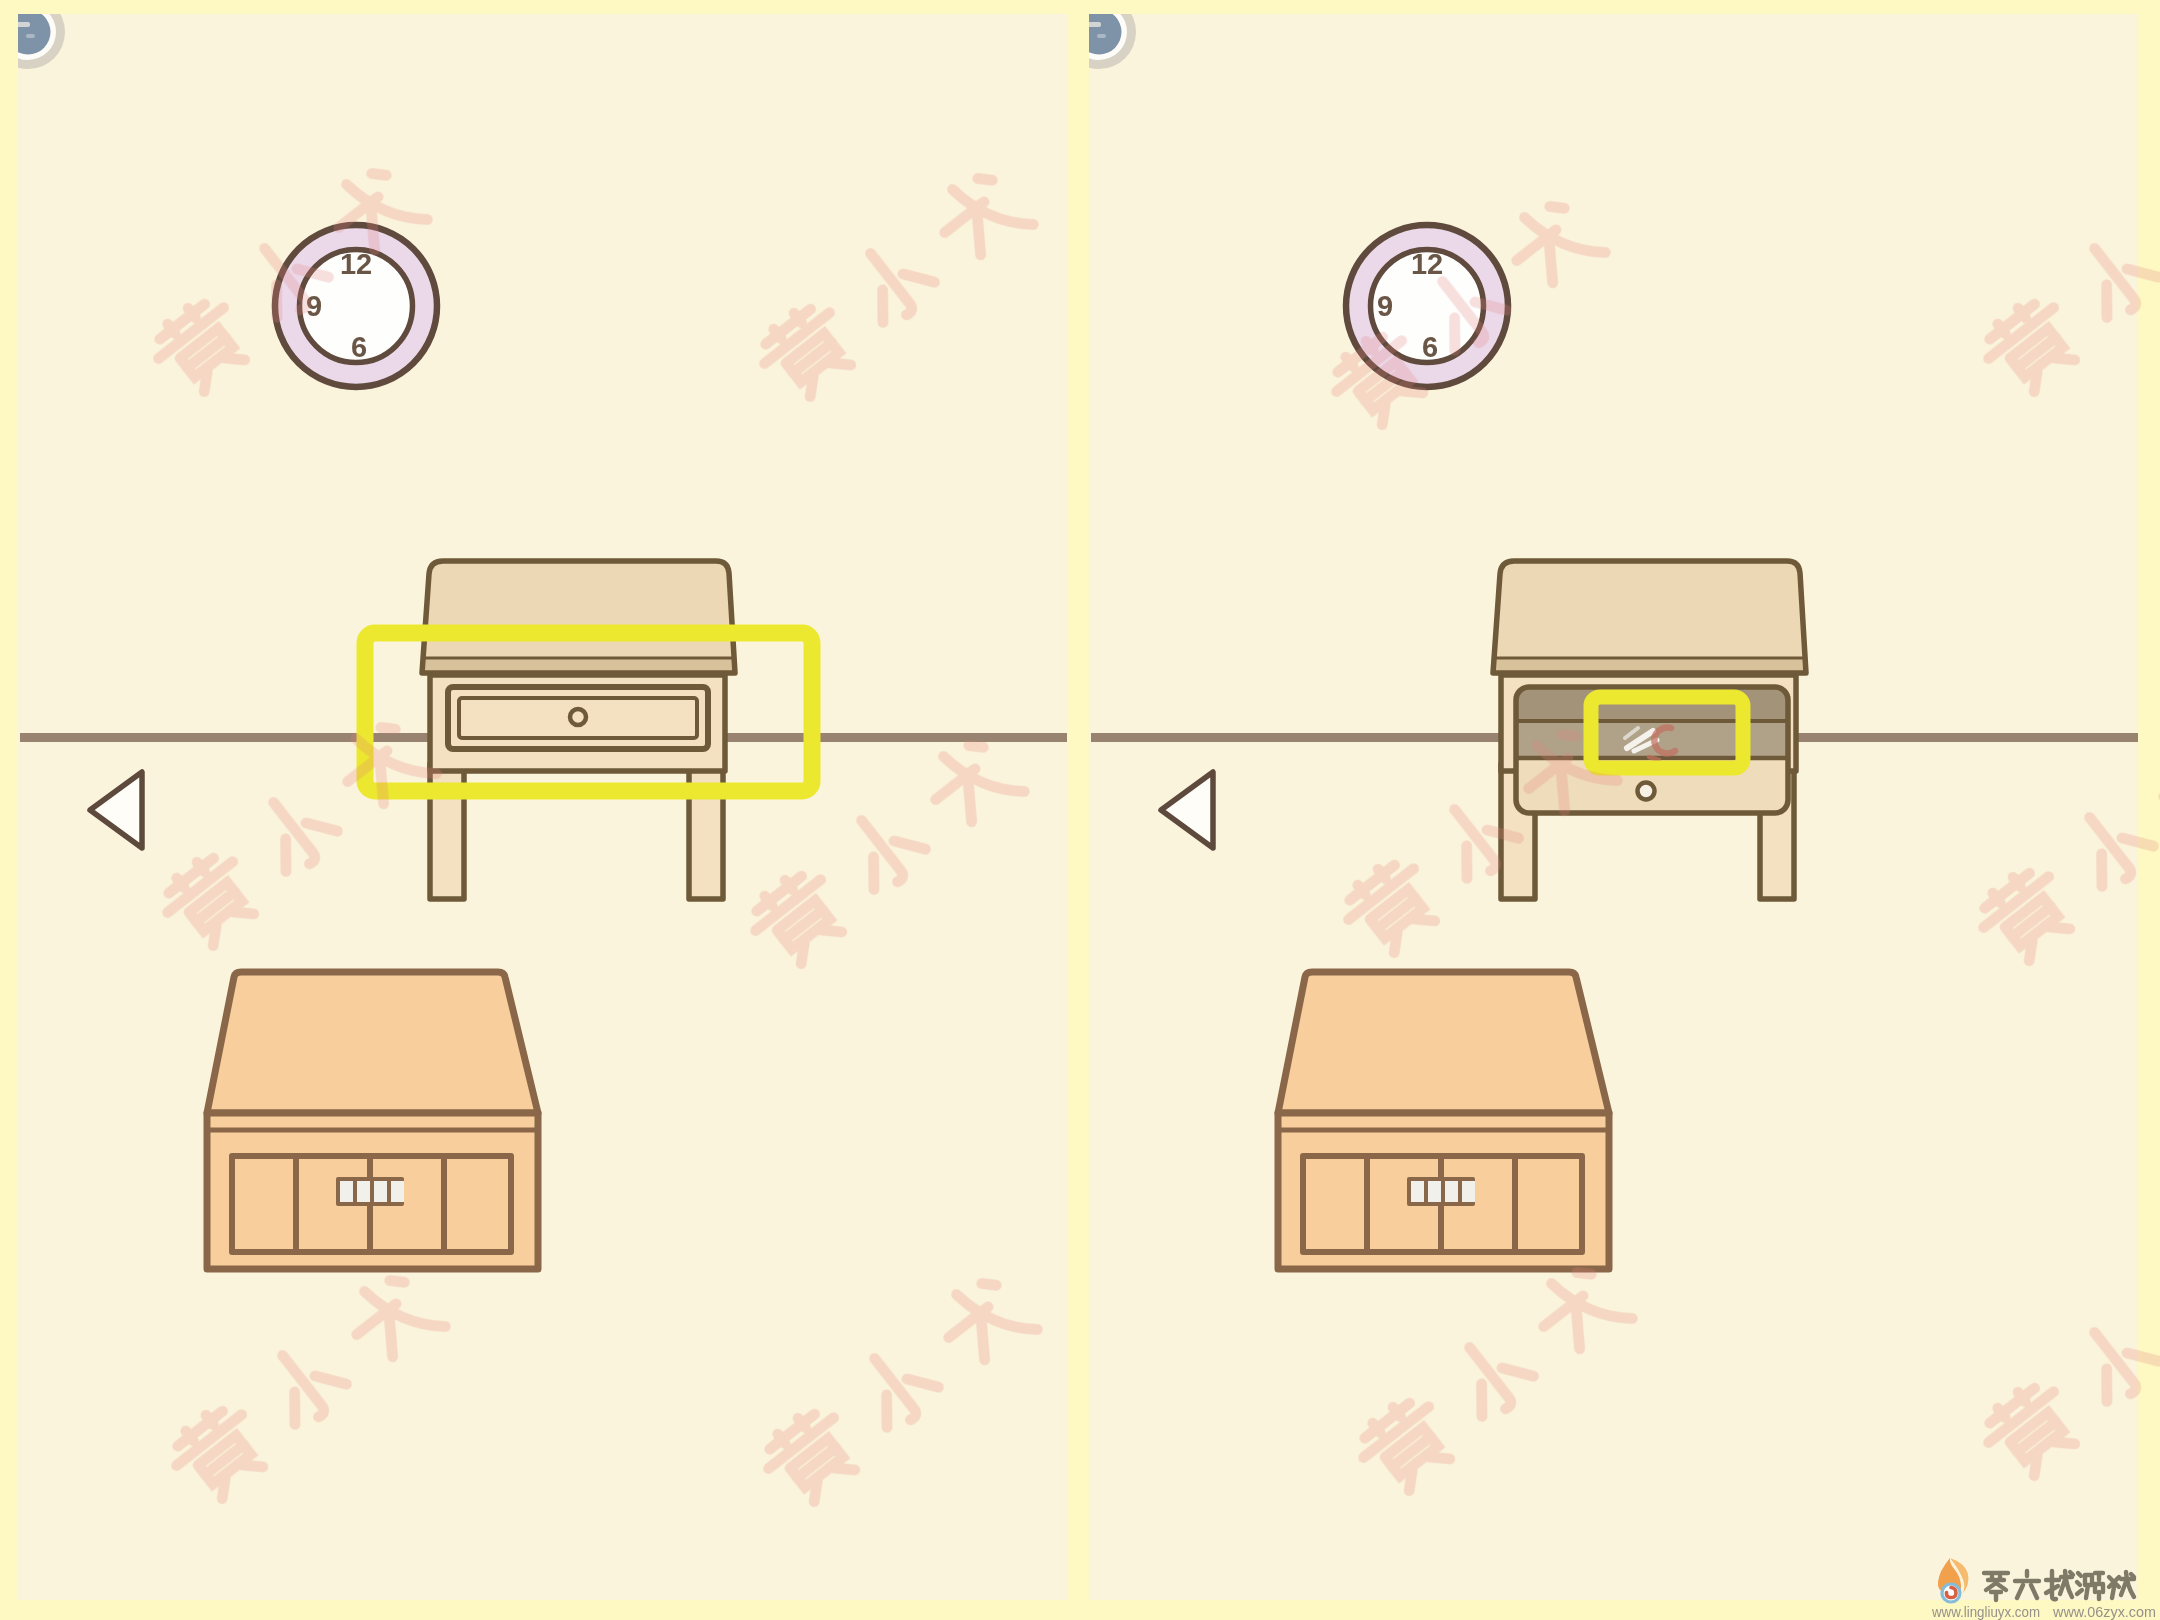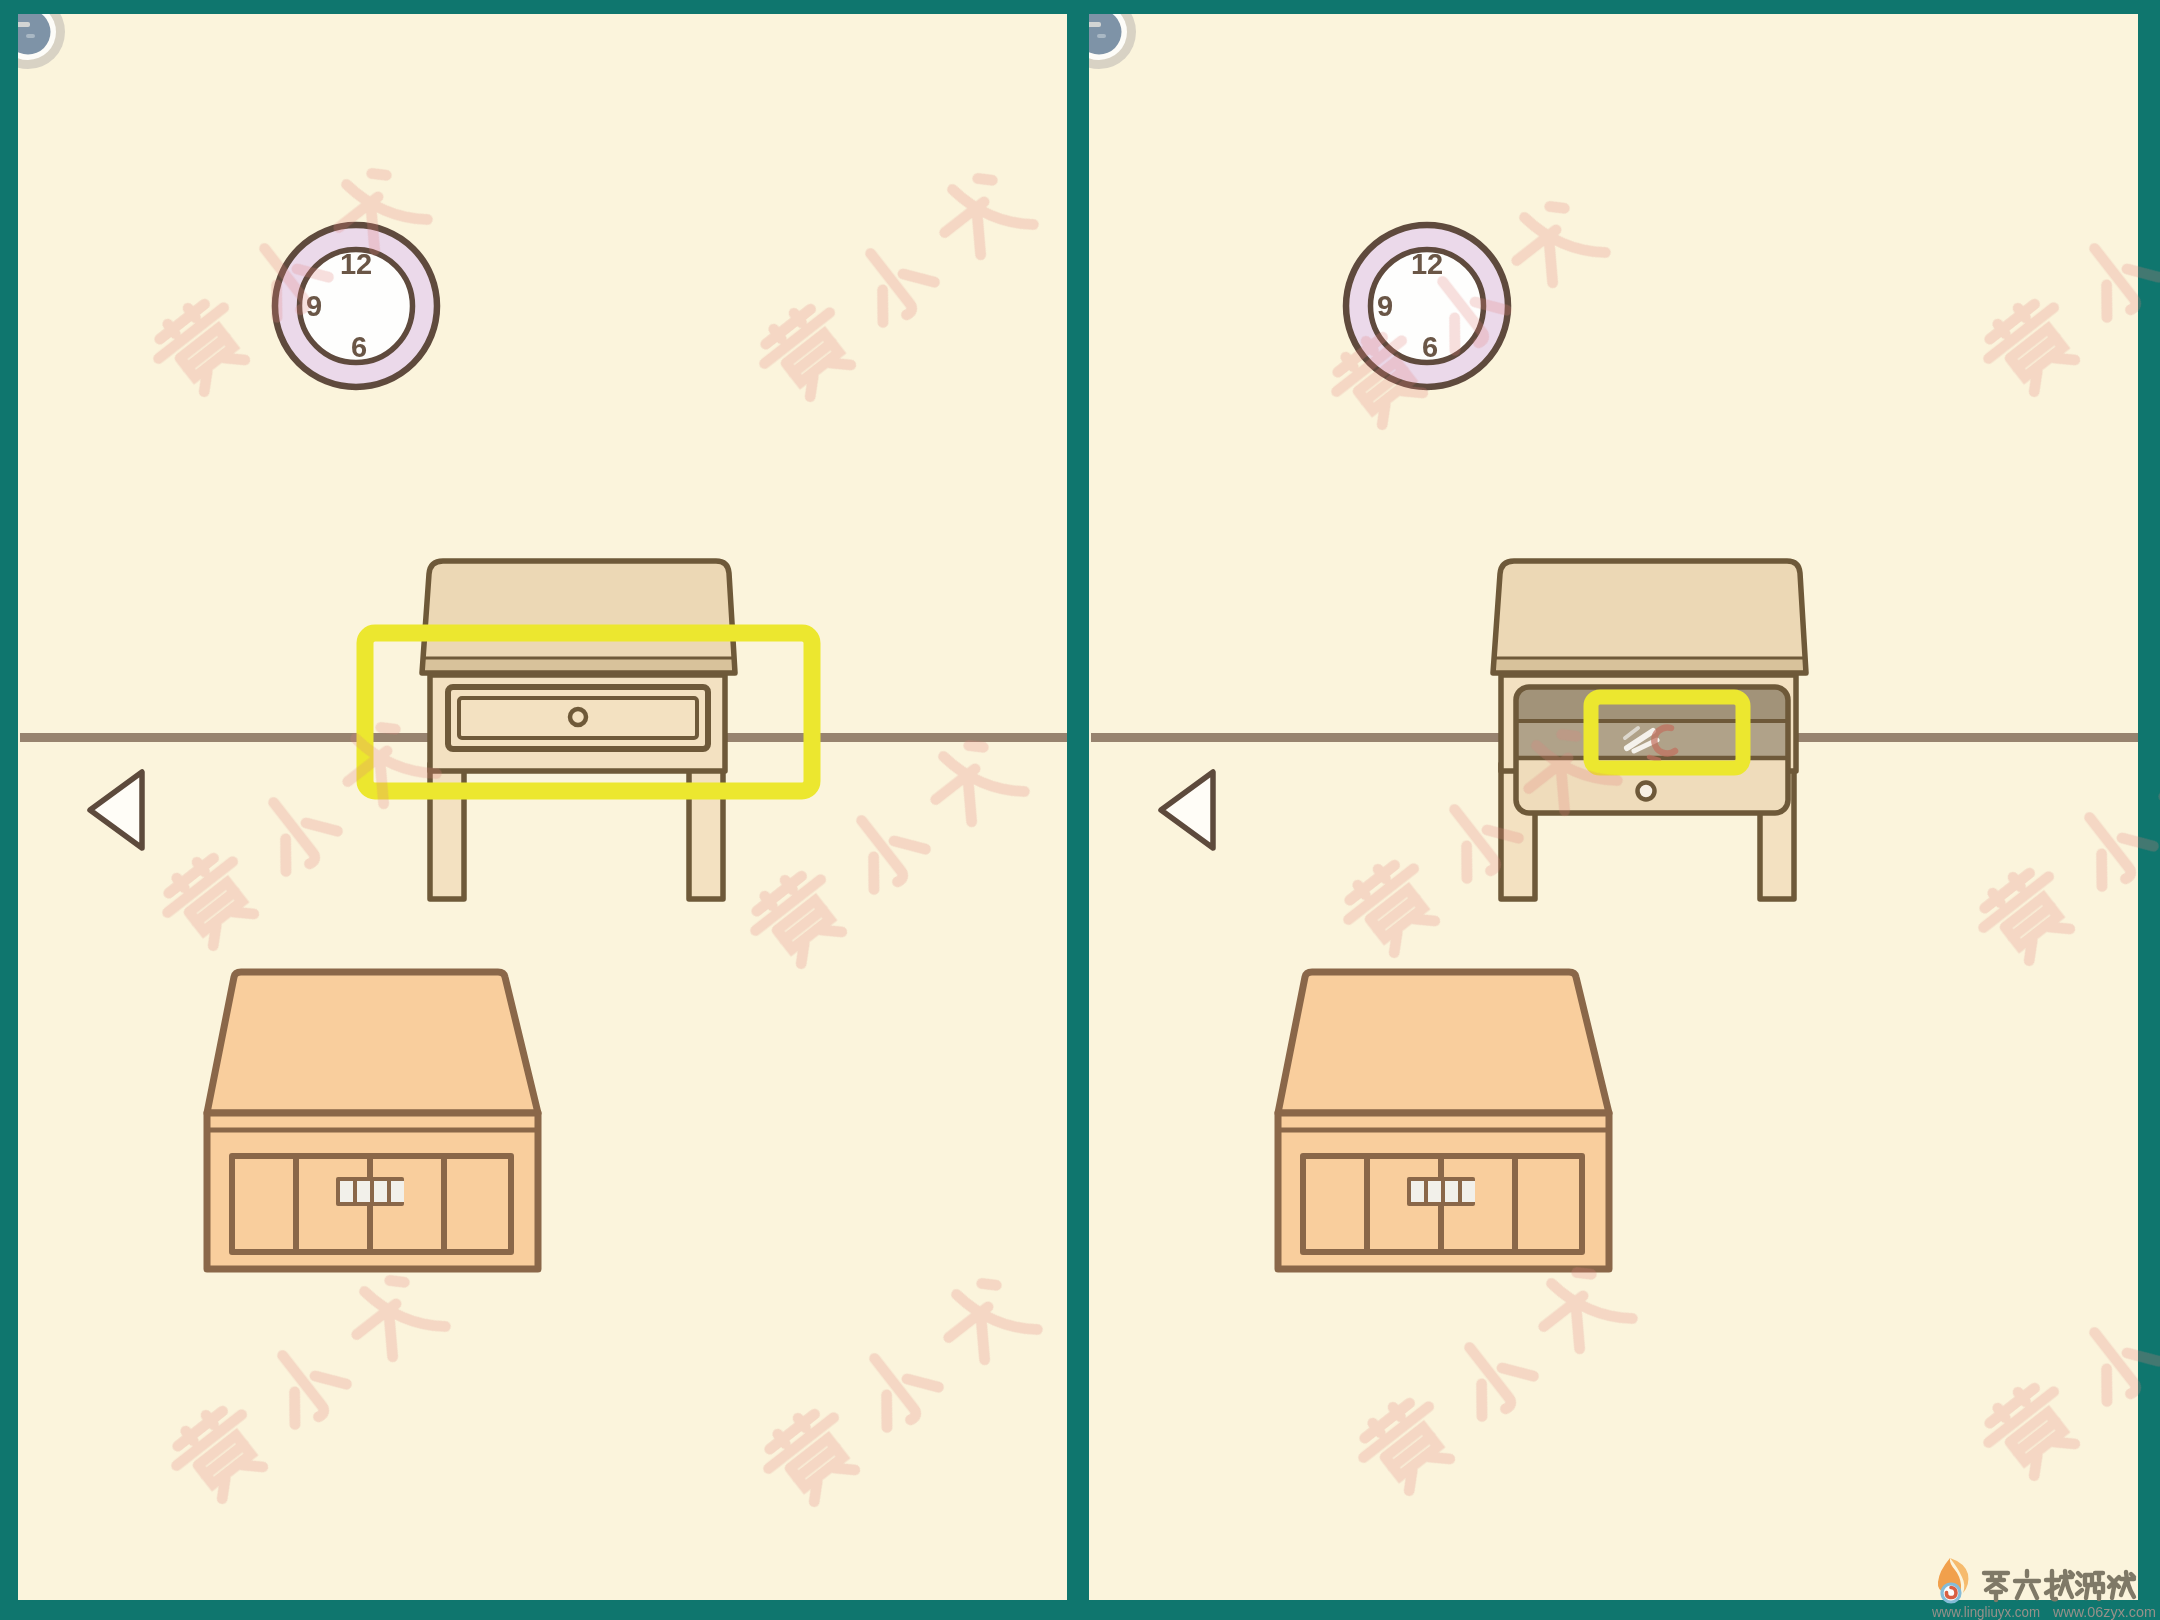--- a/index.html
+++ b/index.html
@@ -1,16 +1,16 @@
 <!DOCTYPE html>
 <html><head>
 <meta charset="utf-8">
 <style>
   html,body{margin:0;padding:0;background:#ffffff;}
-  #canvas{position:relative;width:2160px;height:1620px;background:#0f766e;overflow:hidden;
+  #canvas{position:relative;width:2160px;height:1620px;background:#fef9c3;overflow:hidden;
           font-family:"Liberation Sans", sans-serif;}
   .panel{position:absolute;top:14px;width:1049px;height:1586px;}
   svg{display:block}
 </style>
 </head>
 <body>
 <div id="canvas">
 
 <div class="panel" style="left:18px;">
 <svg width="1049" height="1586" viewBox="0 0 1049 1586">

